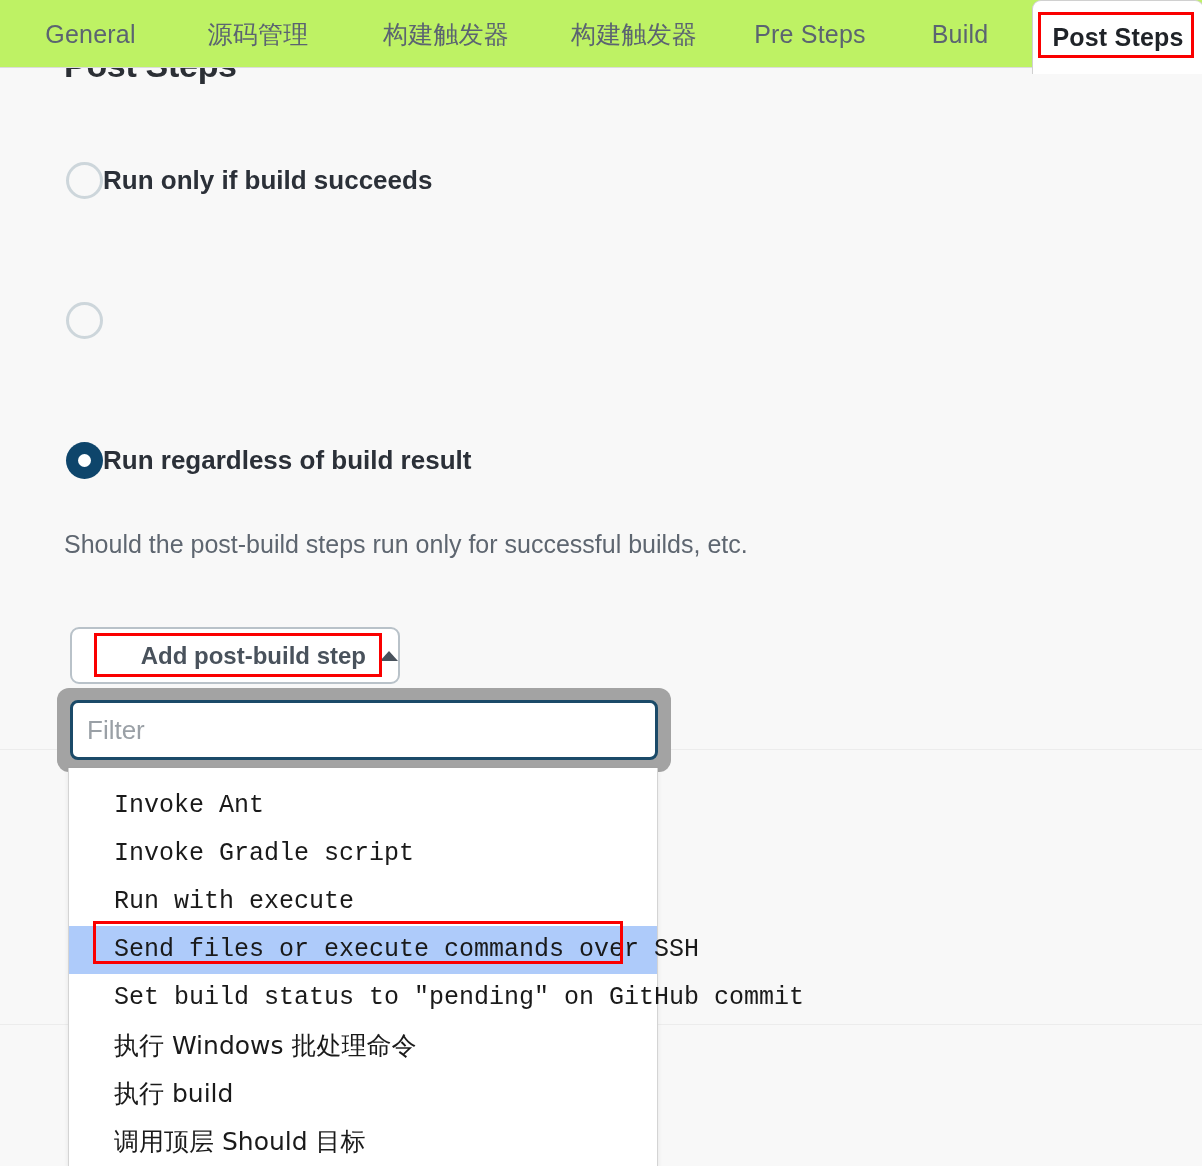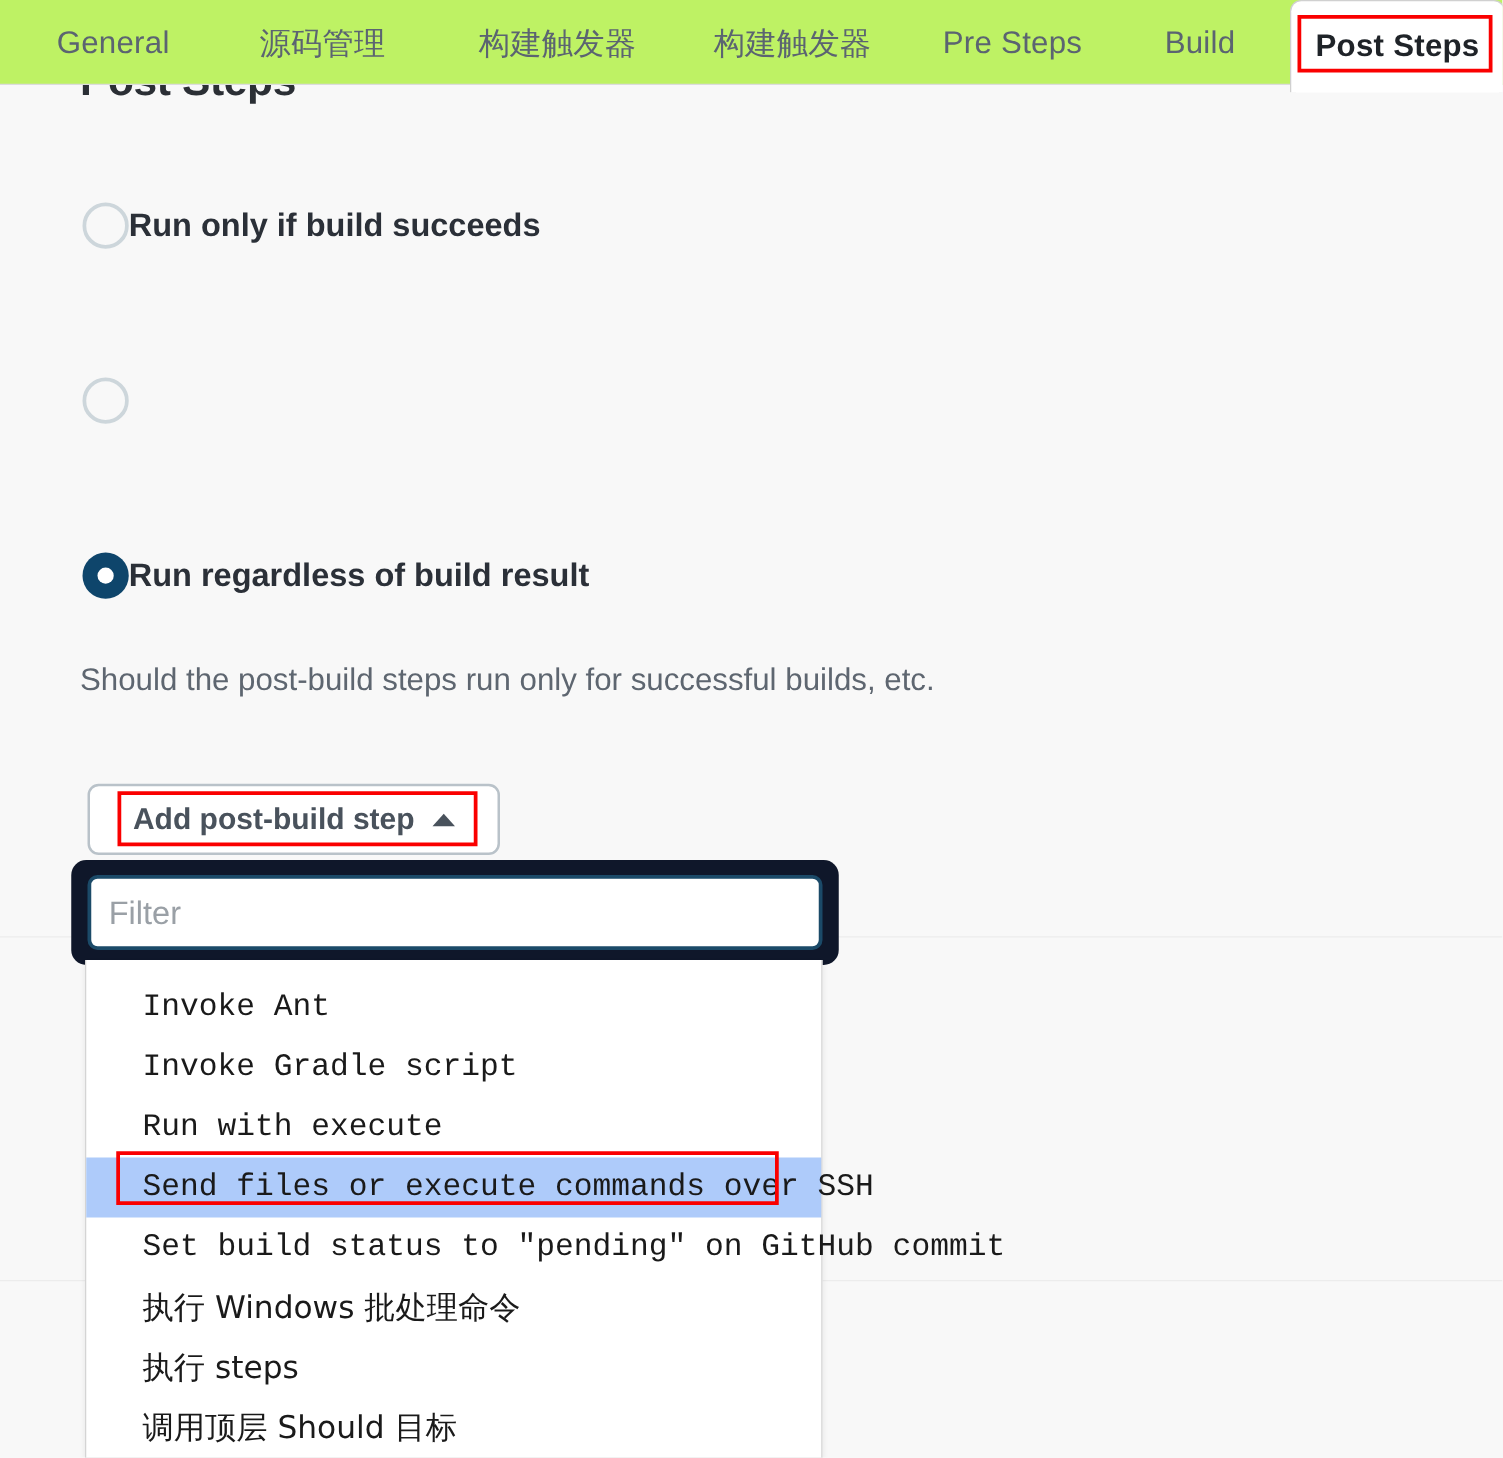--- a/index.html
+++ b/index.html
@@ -158,21 +158,21 @@
     left: 70px;
     top: 627px;
     width: 330px;
     height: 57px;
     background: #ffffff;
     border: 2px solid #b9c2c9;
     border-radius: 9px;
     box-sizing: border-box;
     display: flex;
     align-items: center;
-    justify-content: center;
+    justify-content: flex-end;
     cursor: pointer;
     z-index: 20;
   }
   #add-step-label {
     font-size: 24px;
     font-weight: bold;
     color: #49525c;
     white-space: nowrap;
   }
   #add-step-caret {
@@ -191,21 +191,21 @@
     top: 688px;
     width: 614px;
     z-index: 30;
   }
   #filter-wrap {
     position: relative;
     width: 614px;
     height: 84px;
     box-sizing: border-box;
     padding: 12px 13px;
-    background: #0f172a;
+    background: #a3a3a3;
     border-radius: 12px;
   }
   #filter-input {
     width: 100%;
     height: 100%;
     box-sizing: border-box;
     border: 3px solid #1b4a68;
     border-radius: 8px;
     background: #ffffff;
     font-family: "Liberation Sans", sans-serif;
@@ -279,21 +279,21 @@
     <div id="filter-wrap">
       <input id="filter-input" type="text" autofocus="" placeholder="Filter" style="">
     </div>
     <div id="option-list">
       <div class="option">Invoke Ant</div>
       <div class="option">Invoke Gradle script</div>
       <div class="option">Run with execute</div>
       <div class="option selected">Send files or execute commands over SSH</div>
       <div class="option">Set build status to "pending" on GitHub commit</div>
       <div class="option cjk">执行 Windows 批处理命令</div>
-      <div class="option cjk">执行 steps</div>
+      <div class="option cjk">执行 build</div>
       <div class="option cjk">调用顶层 Should 目标</div>
     </div>
   </div>
 </div>
 
 <div id="tabbar">
   <div id="tabbar-inner">
     <div class="tab" style="left:38px;width:105px">General</div>
     <div class="tab cjk" style="left:198px;width:120px">源码管理</div>
     <div class="tab cjk" style="left:372px;width:148px">构建触发器</div>

